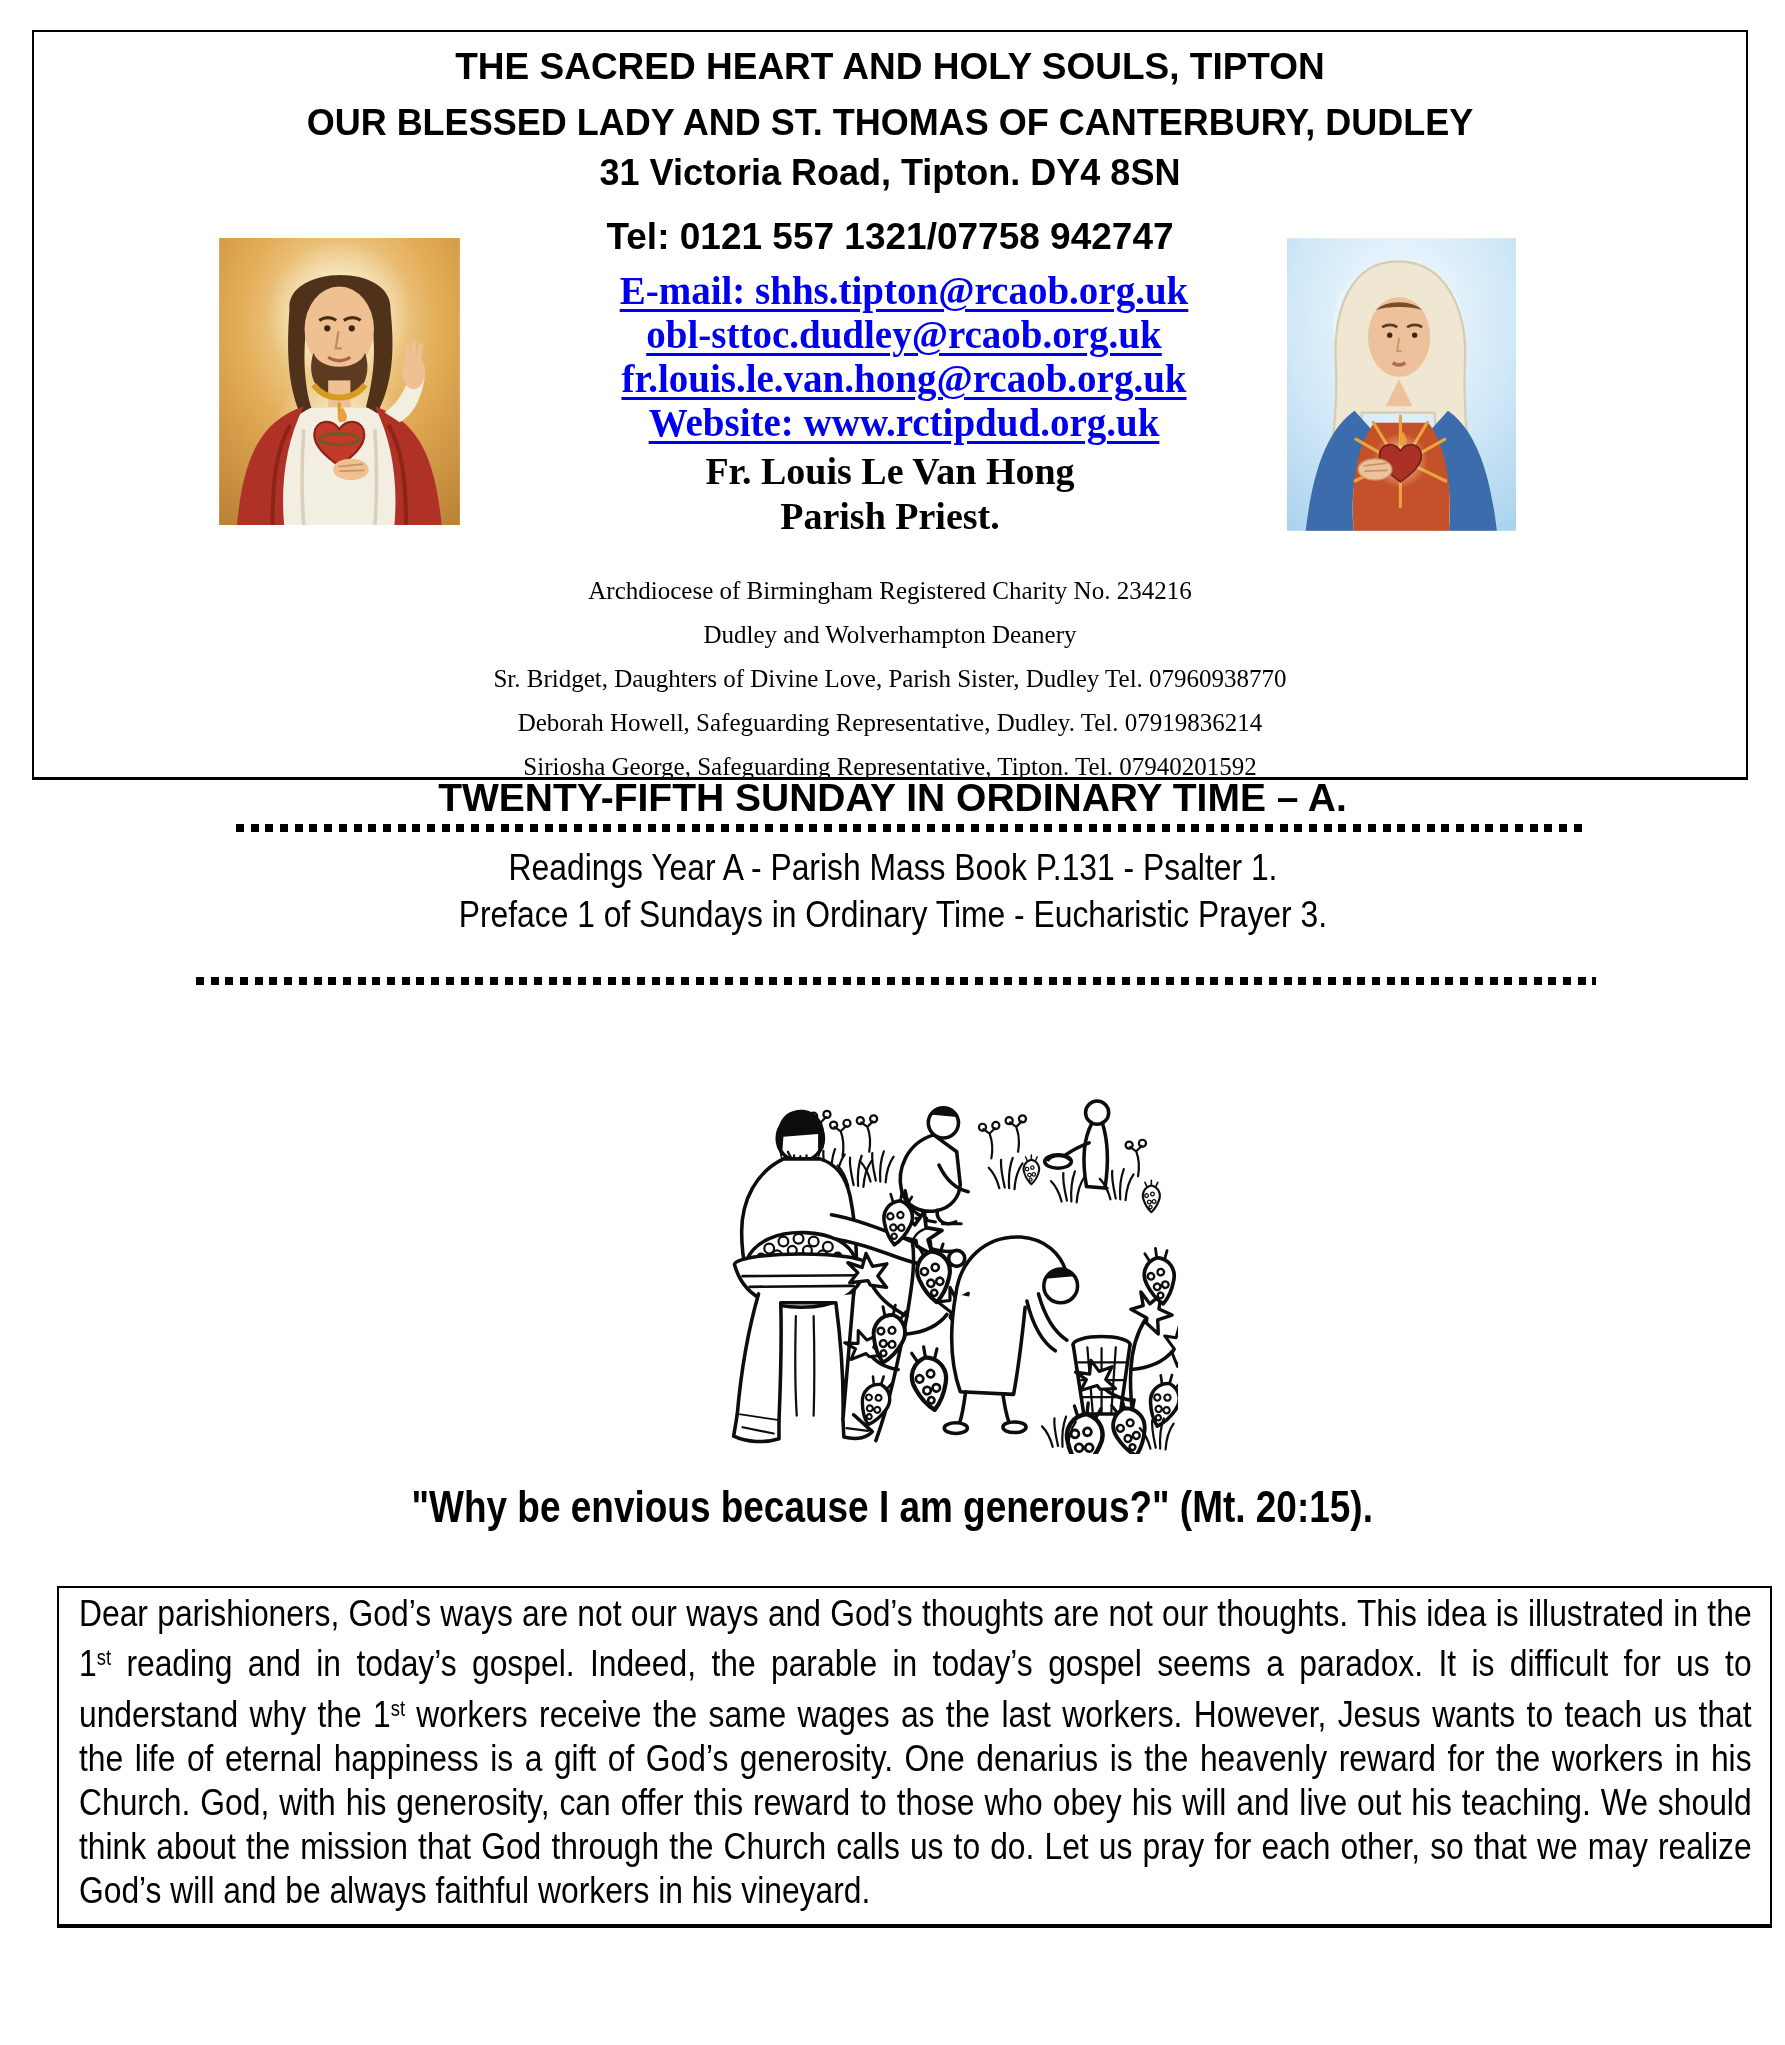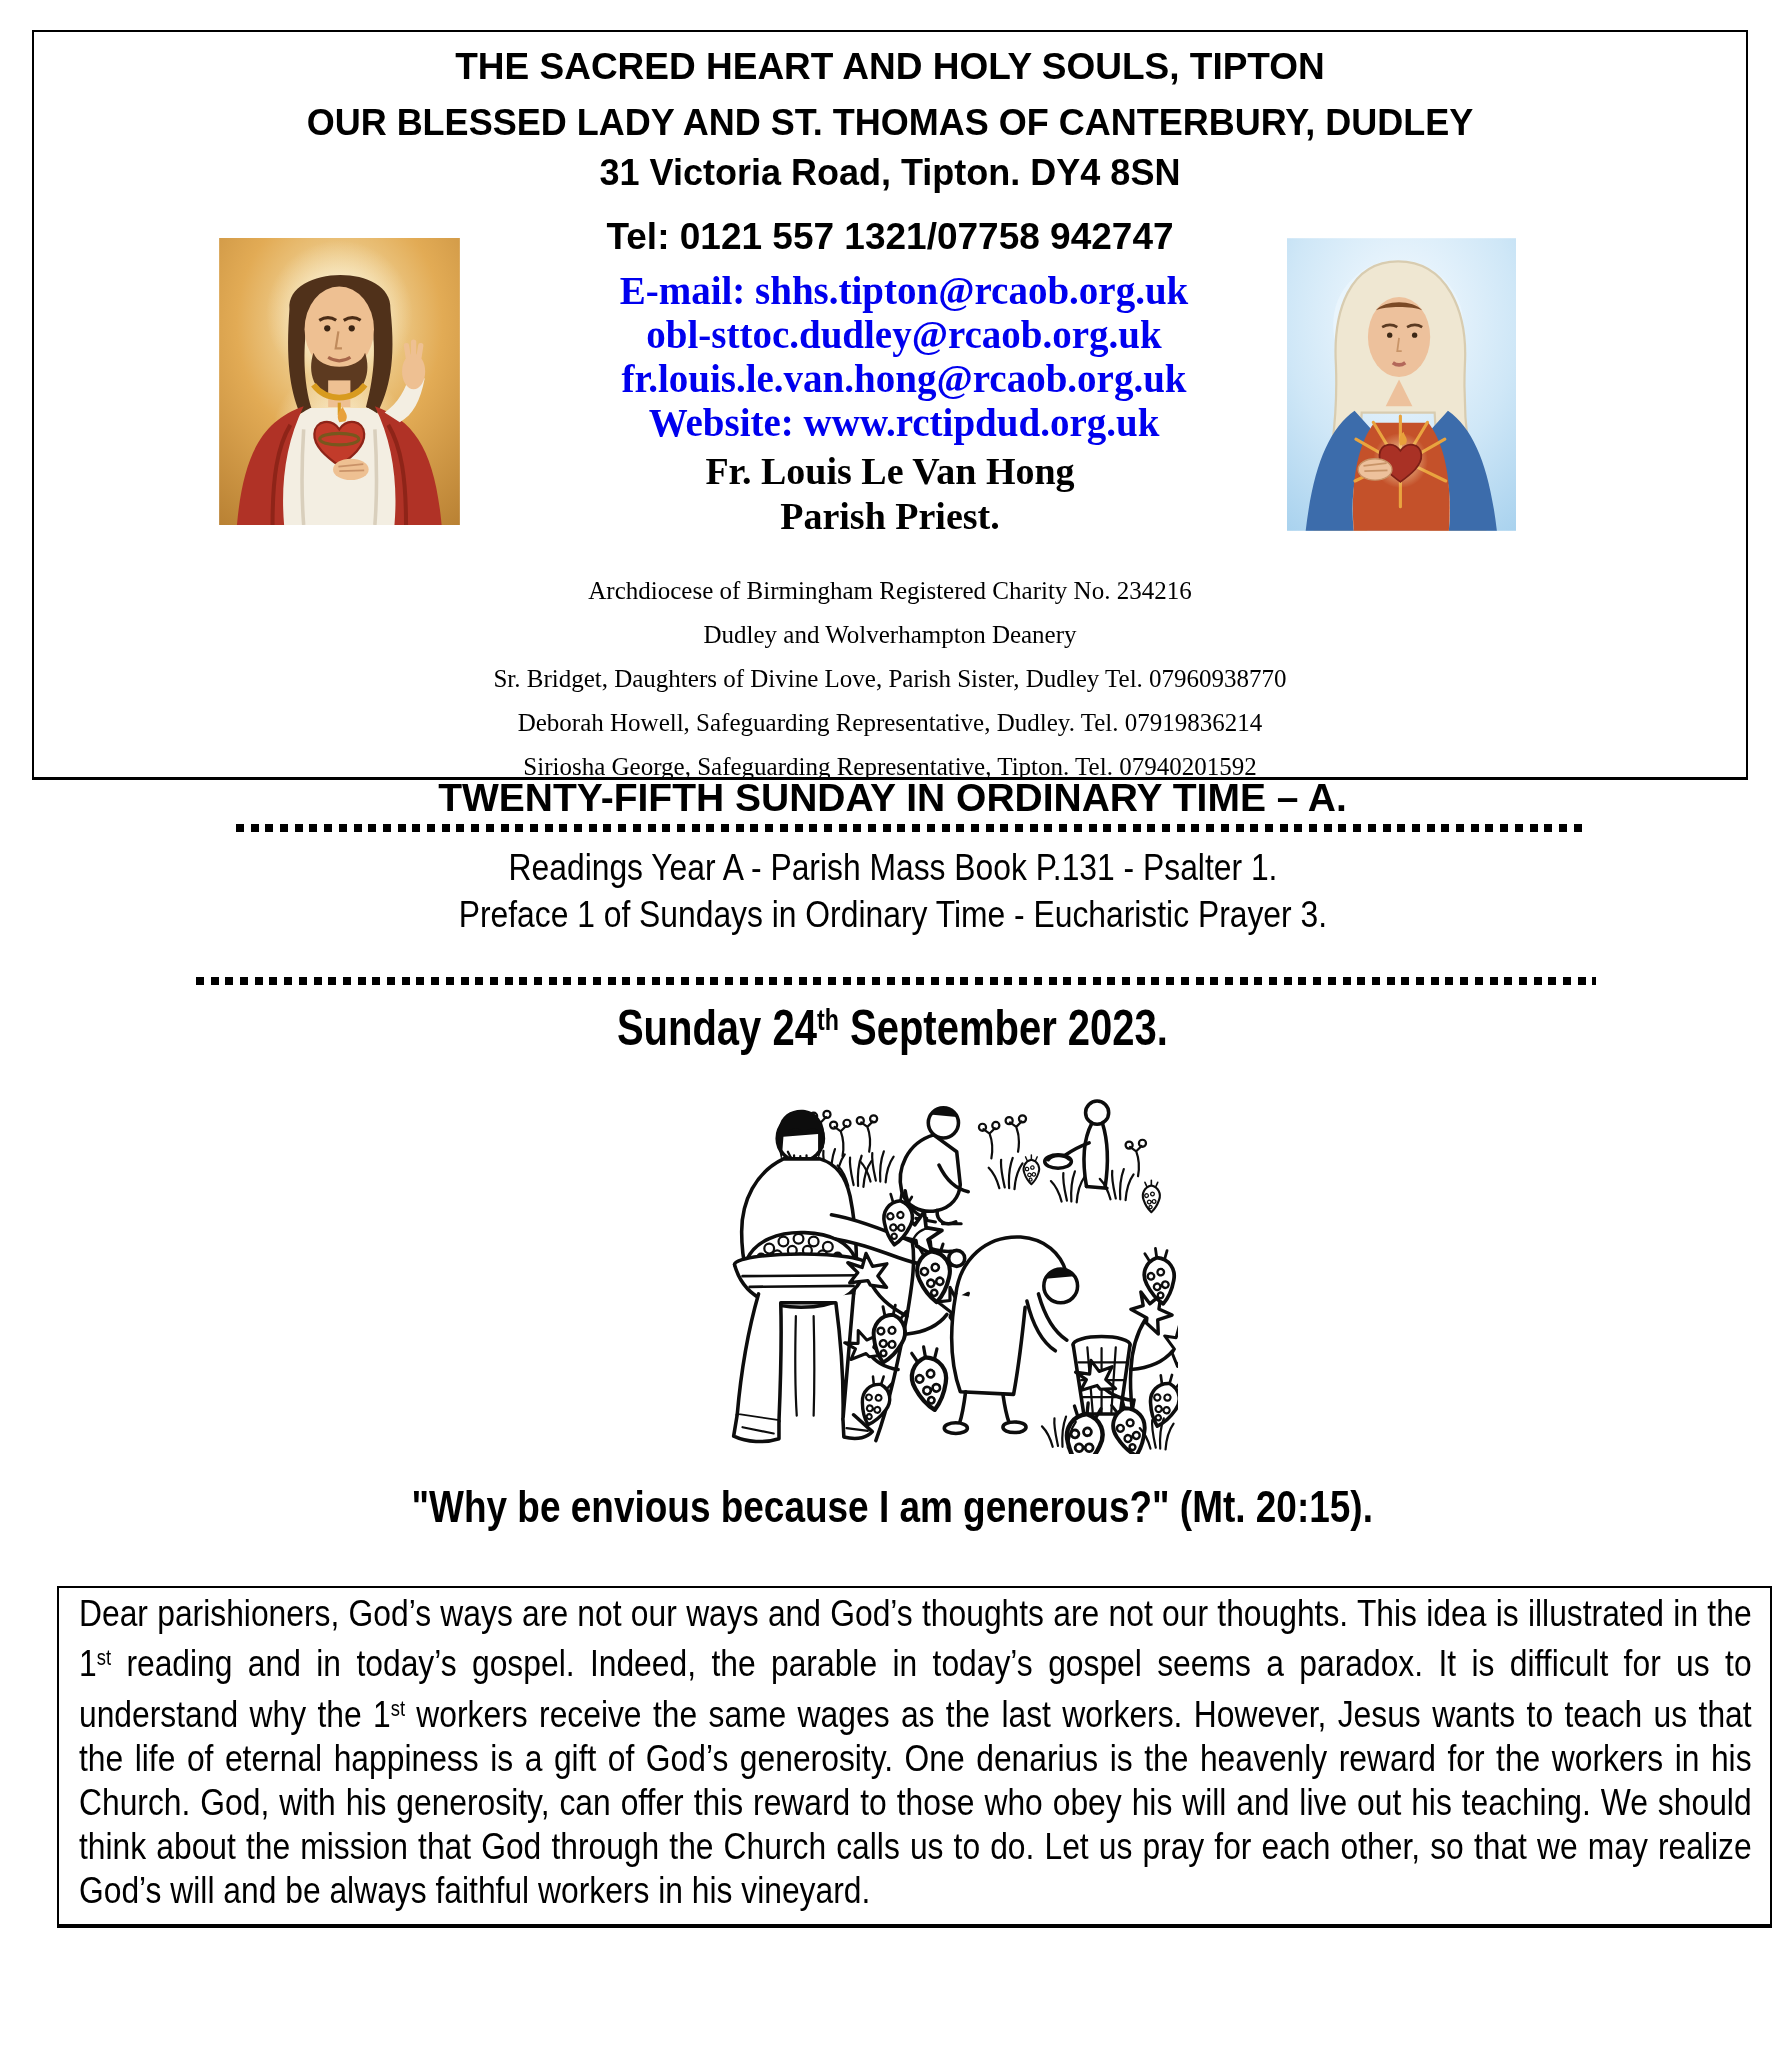--- a/index.html
+++ b/index.html
@@ -10,21 +10,21 @@
 
   
   .header-box{position:absolute;left:32px;top:30px;width:1716px;height:750px;
       border:2.2px solid #000;border-bottom-width:3.1px;box-sizing:border-box;text-align:center;}
   .hb1{margin-top:13.3px;font-weight:700;font-size:37px;line-height:44px;}
   .hb2{margin-top:12px;font-weight:700;font-size:36px;line-height:44px;}
   .hb3{margin-top:5.3px;font-weight:700;font-size:36px;line-height:44px;}
   .hb4{margin-top:20px; font-weight:700;font-size:37px;line-height:44px;}
   .linkblock{margin-top:10.7px;font-family:"Liberation Serif",serif;font-weight:700;
       font-size:39px;line-height:44px;}
-  .linkblock a{color:#0000ee;text-decoration-thickness:3.1px;text-underline-offset:5.3px;margin-left:28px;}
+  .linkblock a{color:#0000ee;text-decoration:underline;text-decoration-thickness:3.1px;text-underline-offset:5.3px;margin-left:28px;}
   .priest{font-family:"Liberation Serif",serif;font-weight:700;font-size:38px;line-height:45px;margin-top:3.6px;}
   .info{font-family:"Liberation Serif",serif;font-weight:400;font-size:25px;line-height:44px;margin-top:30px;}
 
   .holy-img{position:absolute;display:block;}
   .img-jesus{left:185px;top:206px;width:241px;height:287px;}
   .img-mary{left:1253px;top:206px;width:229px;height:293px;}
 
   
   .sunday-title{top:776px;font-weight:700;font-size:39px;}
   .dotline{position:absolute;height:8px;
@@ -177,23 +177,20 @@
 
   <div class="abs ctr sunday-title">TWENTY-FIFTH SUNDAY IN ORDINARY TIME – A.</div>
 
   <div class="dotline dots1"></div>
 
   <div class="abs ctr reading1"><span class="nw">Readings Year A - Parish Mass Book P.131 - Psalter 1.</span></div>
   <div class="abs ctr reading2"><span class="nw">Preface 1 of Sundays in Ordinary Time - Eucharistic Prayer 3.</span></div>
 
   <div class="dotline dots2"></div>
 
-  <div class="abs ctr dateline">
-    <span class="nw"><span>Sunday 24</span><span class="sup">th</span><span> September 2023.</span></span>
-  </div>
 
   <svg class="abs illus" viewBox="0 0 1150 830" fill="none" stroke="#0d0d0d" stroke-width="8" stroke-linecap="round" stroke-linejoin="round">
     <defs>
       <g id="leaf">
         <path d="M0,0 L-42,-10 L-16,-26 L-30,-56 L-2,-34 L18,-62 L22,-28 L56,-22 L26,-2 L36,30 L2,12 Z" fill="#fff"></path>
       </g>
       <g id="berry">
         <path d="M0,-40 C26,-34 38,-10 29,14 C21,38 9,52 0,60 C-9,52 -21,38 -29,14 C-38,-10 -26,-34 0,-40 Z" fill="#fff"></path>
         <path d="M-16,-34 L-24,-52 M0,-40 L0,-60 M16,-34 L24,-52" stroke-width="6"></path>
         <path d="M-14,-8 a7,7 0 1 0 2,2 M8,-14 a7,7 0 1 0 2,2 M-4,16 a7,7 0 1 0 2,2 M14,14 a7,7 0 1 0 2,2 M0,36 a6,6 0 1 0 2,2" stroke-width="5"></path>

